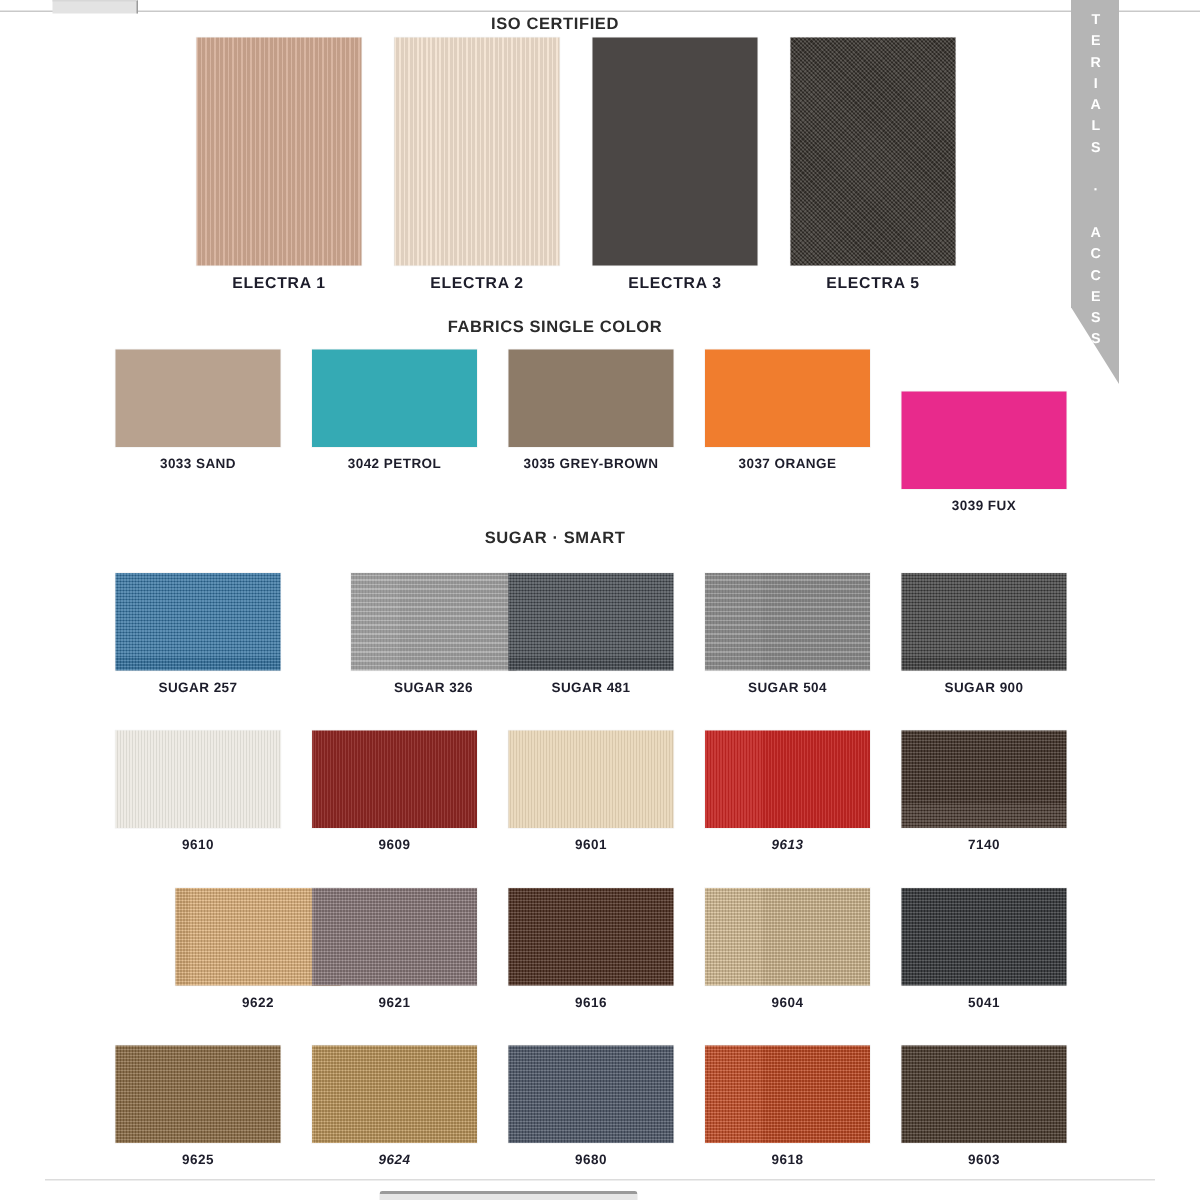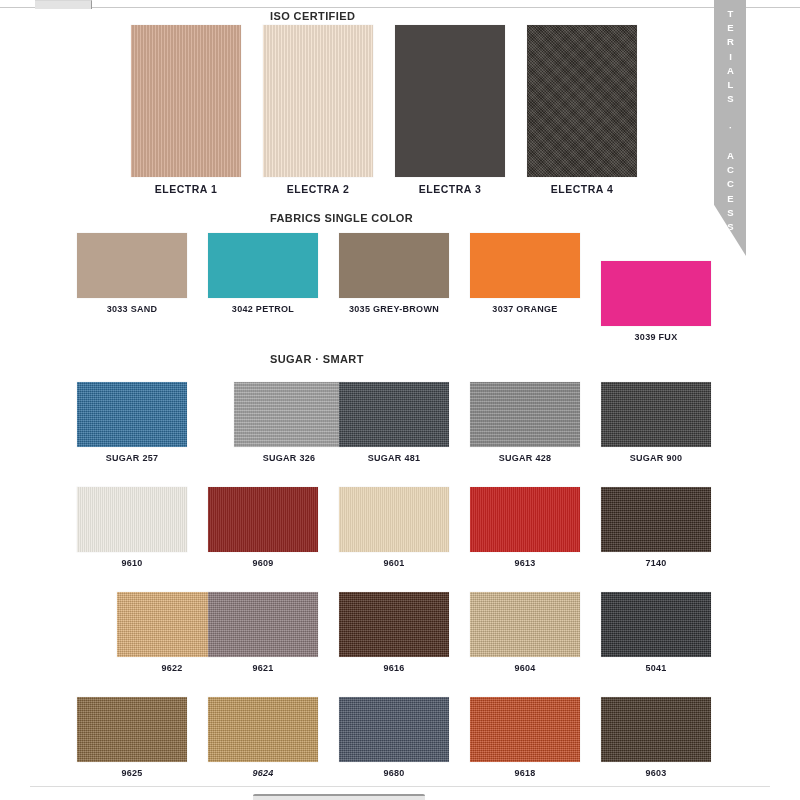--- a/index.html
+++ b/index.html
@@ -64,21 +64,21 @@
     font-size: 9.5px;
     font-weight: bold;
     letter-spacing: 3.2px;
     white-space: nowrap;
     line-height: 32px;
   }
 
   
   .section-title {
     position: absolute;
-    text-align: left;
+    text-align: center;
     font-size: 11px;
     font-weight: bold;
     color: #2b2b2b;
     letter-spacing: 0.4px;
     white-space: nowrap;
   }
 
   
   .row {
     position: absolute;
@@ -187,21 +187,21 @@
         <div class="cell" style="left: 263px;">
           <div class="swatch tall tex-vert" style="background-color: rgb(242, 225, 207);"></div>
           <div class="caption big">ELECTRA 2</div>
         </div>
         <div class="cell" style="left: 395px;">
           <div class="swatch tall tex-flat" style="background-color: rgb(75, 71, 69);"></div>
           <div class="caption big">ELECTRA 3</div>
         </div>
         <div class="cell" style="left: 527px;">
           <div class="swatch tall tex-dense" style="background-color: rgb(58, 53, 48);"></div>
-          <div class="caption big">ELECTRA 4</div>
+          <div class="caption big">ELECTRA 5</div>
         </div>
       </div>
       <div class="section-title" style="left: 270px; top: 212px; width: 200px;">FABRICS SINGLE COLOR</div>
       <div class="row" style="top: 233px;">
         <div class="cell" style="left: 77px;">
           <div class="swatch  tex-flat" style="background-color: rgb(184, 162, 143);"></div>
           <div class="caption ">3033 SAND</div>
         </div>
         <div class="cell" style="left: 208px;">
           <div class="swatch  tex-flat" style="background-color: rgb(53, 170, 180);"></div>
@@ -229,41 +229,41 @@
         <div class="cell" style="left: 208px; padding-left: 26px;">
           <div class="swatch  tex-horz" style="background-color: rgb(166, 166, 166);"></div>
           <div class="caption ">SUGAR 326</div>
         </div>
         <div class="cell" style="left: 339px;">
           <div class="swatch  tex-weave" style="background-color: rgb(63, 69, 76);"></div>
           <div class="caption ">SUGAR 481</div>
         </div>
         <div class="cell" style="left: 470px;">
           <div class="swatch  tex-horz" style="background-color: rgb(142, 142, 142);"></div>
-          <div class="caption ">SUGAR 428</div>
+          <div class="caption ">SUGAR 504</div>
         </div>
         <div class="cell" style="left: 601px;">
           <div class="swatch  tex-weave" style="background-color: rgb(59, 59, 59);"></div>
           <div class="caption ">SUGAR 900</div>
         </div>
       </div>
       <div class="row" style="top: 487px;">
         <div class="cell" style="left: 77px;">
           <div class="swatch  tex-fine" style="background-color: rgb(236, 233, 226);"></div>
           <div class="caption ">9610</div>
         </div>
         <div class="cell" style="left: 208px;">
           <div class="swatch  tex-fine" style="background-color: rgb(140, 38, 34);"></div>
           <div class="caption ">9609</div>
         </div>
         <div class="cell" style="left: 339px;">
           <div class="swatch  tex-fine" style="background-color: rgb(232, 214, 184);"></div>
           <div class="caption ">9601</div>
         </div>
-        <div class="cell" style="left: 470px;">
+        <div class="cell" style="left: 470px; font-style: italic;">
           <div class="swatch  tex-fine" style="background-color: rgb(195, 37, 34);"></div>
           <div class="caption ">9613</div>
         </div>
         <div class="cell" style="left: 601px;">
           <div class="swatch  tex-weave" style="background-color: rgb(60, 44, 35);"></div>
           <div class="caption ">7140</div>
         </div>
       </div>
       <div class="row" style="top: 592px;">
         <div class="cell" style="left: 77px; margin-left: 40px;">

